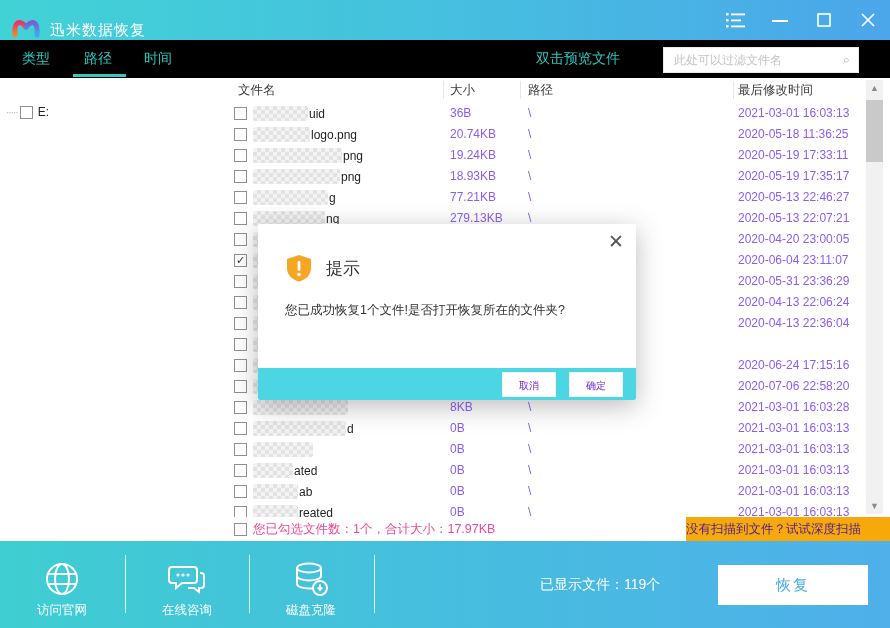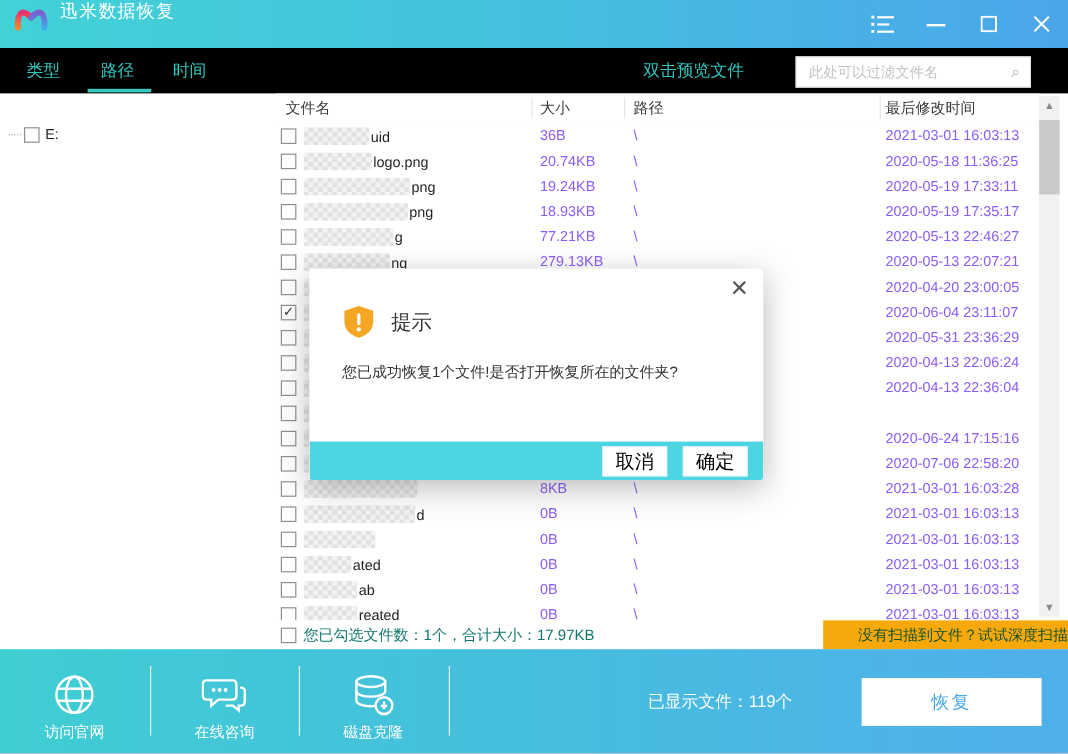--- a/index.html
+++ b/index.html
@@ -1,21 +1,21 @@
 <!DOCTYPE html>
 <html><head>
 <meta charset="utf-8">
 <style>
   html,body{margin:0;padding:0;background:#9aa0a6;}
   .app{position:relative;width:890px;height:628px;background:#fff;overflow:hidden;
        font-family:"Liberation Sans","DejaVu Sans",sans-serif;-webkit-font-smoothing:antialiased;}
   
   .titlebar{position:absolute;left:0;top:0;width:890px;height:40px;
             background:linear-gradient(90deg,#41d2d6 0%,#45c2de 45%,#4ba6ea 100%);
-            display:flex;align-items:flex-start;}
+            display:flex;align-items:flex-end;}
   .logo{margin-left:10px;width:32px;height:28px;}
   .apptitle{color:#fff;font-size:15px;margin-left:8px;letter-spacing:1px;}
   .wincontrols{position:absolute;right:0;top:0;height:40px;display:flex;align-items:center;}
   .winbtn{width:44px;height:40px;display:flex;align-items:center;justify-content:center;cursor:pointer;}
   
   .tabbar{position:absolute;left:0;top:40px;width:890px;height:38px;background:#000000;
           border-bottom:1px solid #ececec;}
   .tab{position:absolute;top:0;height:37px;line-height:37px;font-size:14px;color:#2ec6bd;cursor:pointer;}
   .tab-underline{position:absolute;left:73px;top:34px;width:53px;height:3px;background:#35c8bf;}
   .preview-hint{position:absolute;left:536px;top:0;height:37px;line-height:37px;font-size:14px;color:#2ec6bd;}
@@ -43,39 +43,39 @@
   .row .cb{position:absolute;left:4px;top:4px;}
   .namewrap{position:absolute;left:23px;top:0;height:21px;display:flex;align-items:center;}
   .mosaic{height:15px;border-radius:2px;filter:blur(.4px);
           background:repeating-conic-gradient(#e2e2e2 0% 25%,#f3f3f3 0% 50%) 0 0/8px 8px;}
   .suffix{font-size:12px;color:#1f1f1f;margin-left:1px;white-space:nowrap;}
   .cell{position:absolute;top:0;height:21px;line-height:21px;font-size:12px;color:#8b5cf6;white-space:nowrap;}
   .c-size{left:220px;} .c-path{left:298px;} .c-mod{left:508px;}
   
   .statusbar{position:absolute;left:230px;top:439px;width:660px;height:24px;background:#fff;display:flex;align-items:center;}
   .statusbar .cb{margin-left:4px;}
-  .status-text{font-size:12.5px;color:#0f766e;margin-left:6px;}
-  .banner{position:absolute;left:686px;top:439px;width:204px;height:24px;background:#f7a80b;color:#14532d;
-          font-size:12.5px;text-align:right;line-height:24px;cursor:pointer;}
+  .status-text{font-size:12.5px;color:#ec4899;margin-left:6px;}
+  .banner{position:absolute;left:686px;top:439px;width:204px;height:24px;background:#f7a80b;color:#4c1d95;
+          font-size:12.5px;text-align:left;line-height:24px;cursor:pointer;}
   
   .scroll{position:absolute;left:866px;top:2px;width:17px;height:434px;background:#f1f1f1;}
   .scroll .arr{position:absolute;left:0;width:17px;height:16px;color:#8a8a8a;font-size:9px;
                display:flex;align-items:center;justify-content:center;cursor:pointer;}
   .scroll .thumb{position:absolute;left:0;top:20px;width:17px;height:62px;background:#c9c9c9;cursor:pointer;}
   
   .overlay-shadow{position:absolute;left:258px;top:224px;width:378px;height:176px;
                   box-shadow:0 6px 26px rgba(60,60,60,.35);z-index:5;background:#fff;border-radius:2px;}
   .dialog{position:absolute;left:0;top:0;width:378px;height:176px;background:#fff;border-radius:2px;overflow:hidden;}
   .dlg-close{position:absolute;right:12px;top:8px;font-size:19px;color:#555;cursor:pointer;line-height:1;}
   .dlg-head{position:absolute;left:28px;top:30px;display:flex;align-items:center;}
   .dlg-title{font-size:17px;color:#333;margin-left:14px;}
   .dlg-msg{position:absolute;left:27px;top:78px;font-size:12.5px;color:#333;}
   .dlg-foot{position:absolute;left:0;bottom:0;width:378px;height:32px;background:#4cd5e2;
             display:flex;align-items:center;justify-content:flex-end;}
-  .dlg-btn{width:54px;height:25px;background:#fff;border:1px solid #f2f2f2;font-size:16px;color:#000000;
+  .dlg-btn{width:54px;height:25px;background:#fff;border:1px solid #f2f2f2;font-size:10px;color:#6d28d9;
            margin-right:13px;cursor:pointer;font-family:inherit;line-height:23px;text-align:center;}
   
   .toolbar{position:absolute;left:0;top:541px;width:890px;height:87px;
            background:linear-gradient(90deg,#3fced2 0%,#45bfdd 45%,#4fb0ea 100%);}
   .tb-item{position:absolute;top:20px;width:100px;display:flex;flex-direction:column;align-items:center;cursor:pointer;}
   .tb-item .lbl{color:#fff;font-size:12.5px;margin-top:5px;}
   .tb-sep{position:absolute;top:14px;width:1px;height:58px;background:rgba(255,255,255,.85);}
   .files-shown{position:absolute;left:540px;top:0;height:87px;display:flex;align-items:center;color:#fff;font-size:14px;}
   .recover-btn{position:absolute;left:718px;top:24px;width:150px;height:40px;background:#fff;border:none;
                color:#4aa9e8;font-size:15px;letter-spacing:2px;cursor:pointer;font-family:inherit;}

